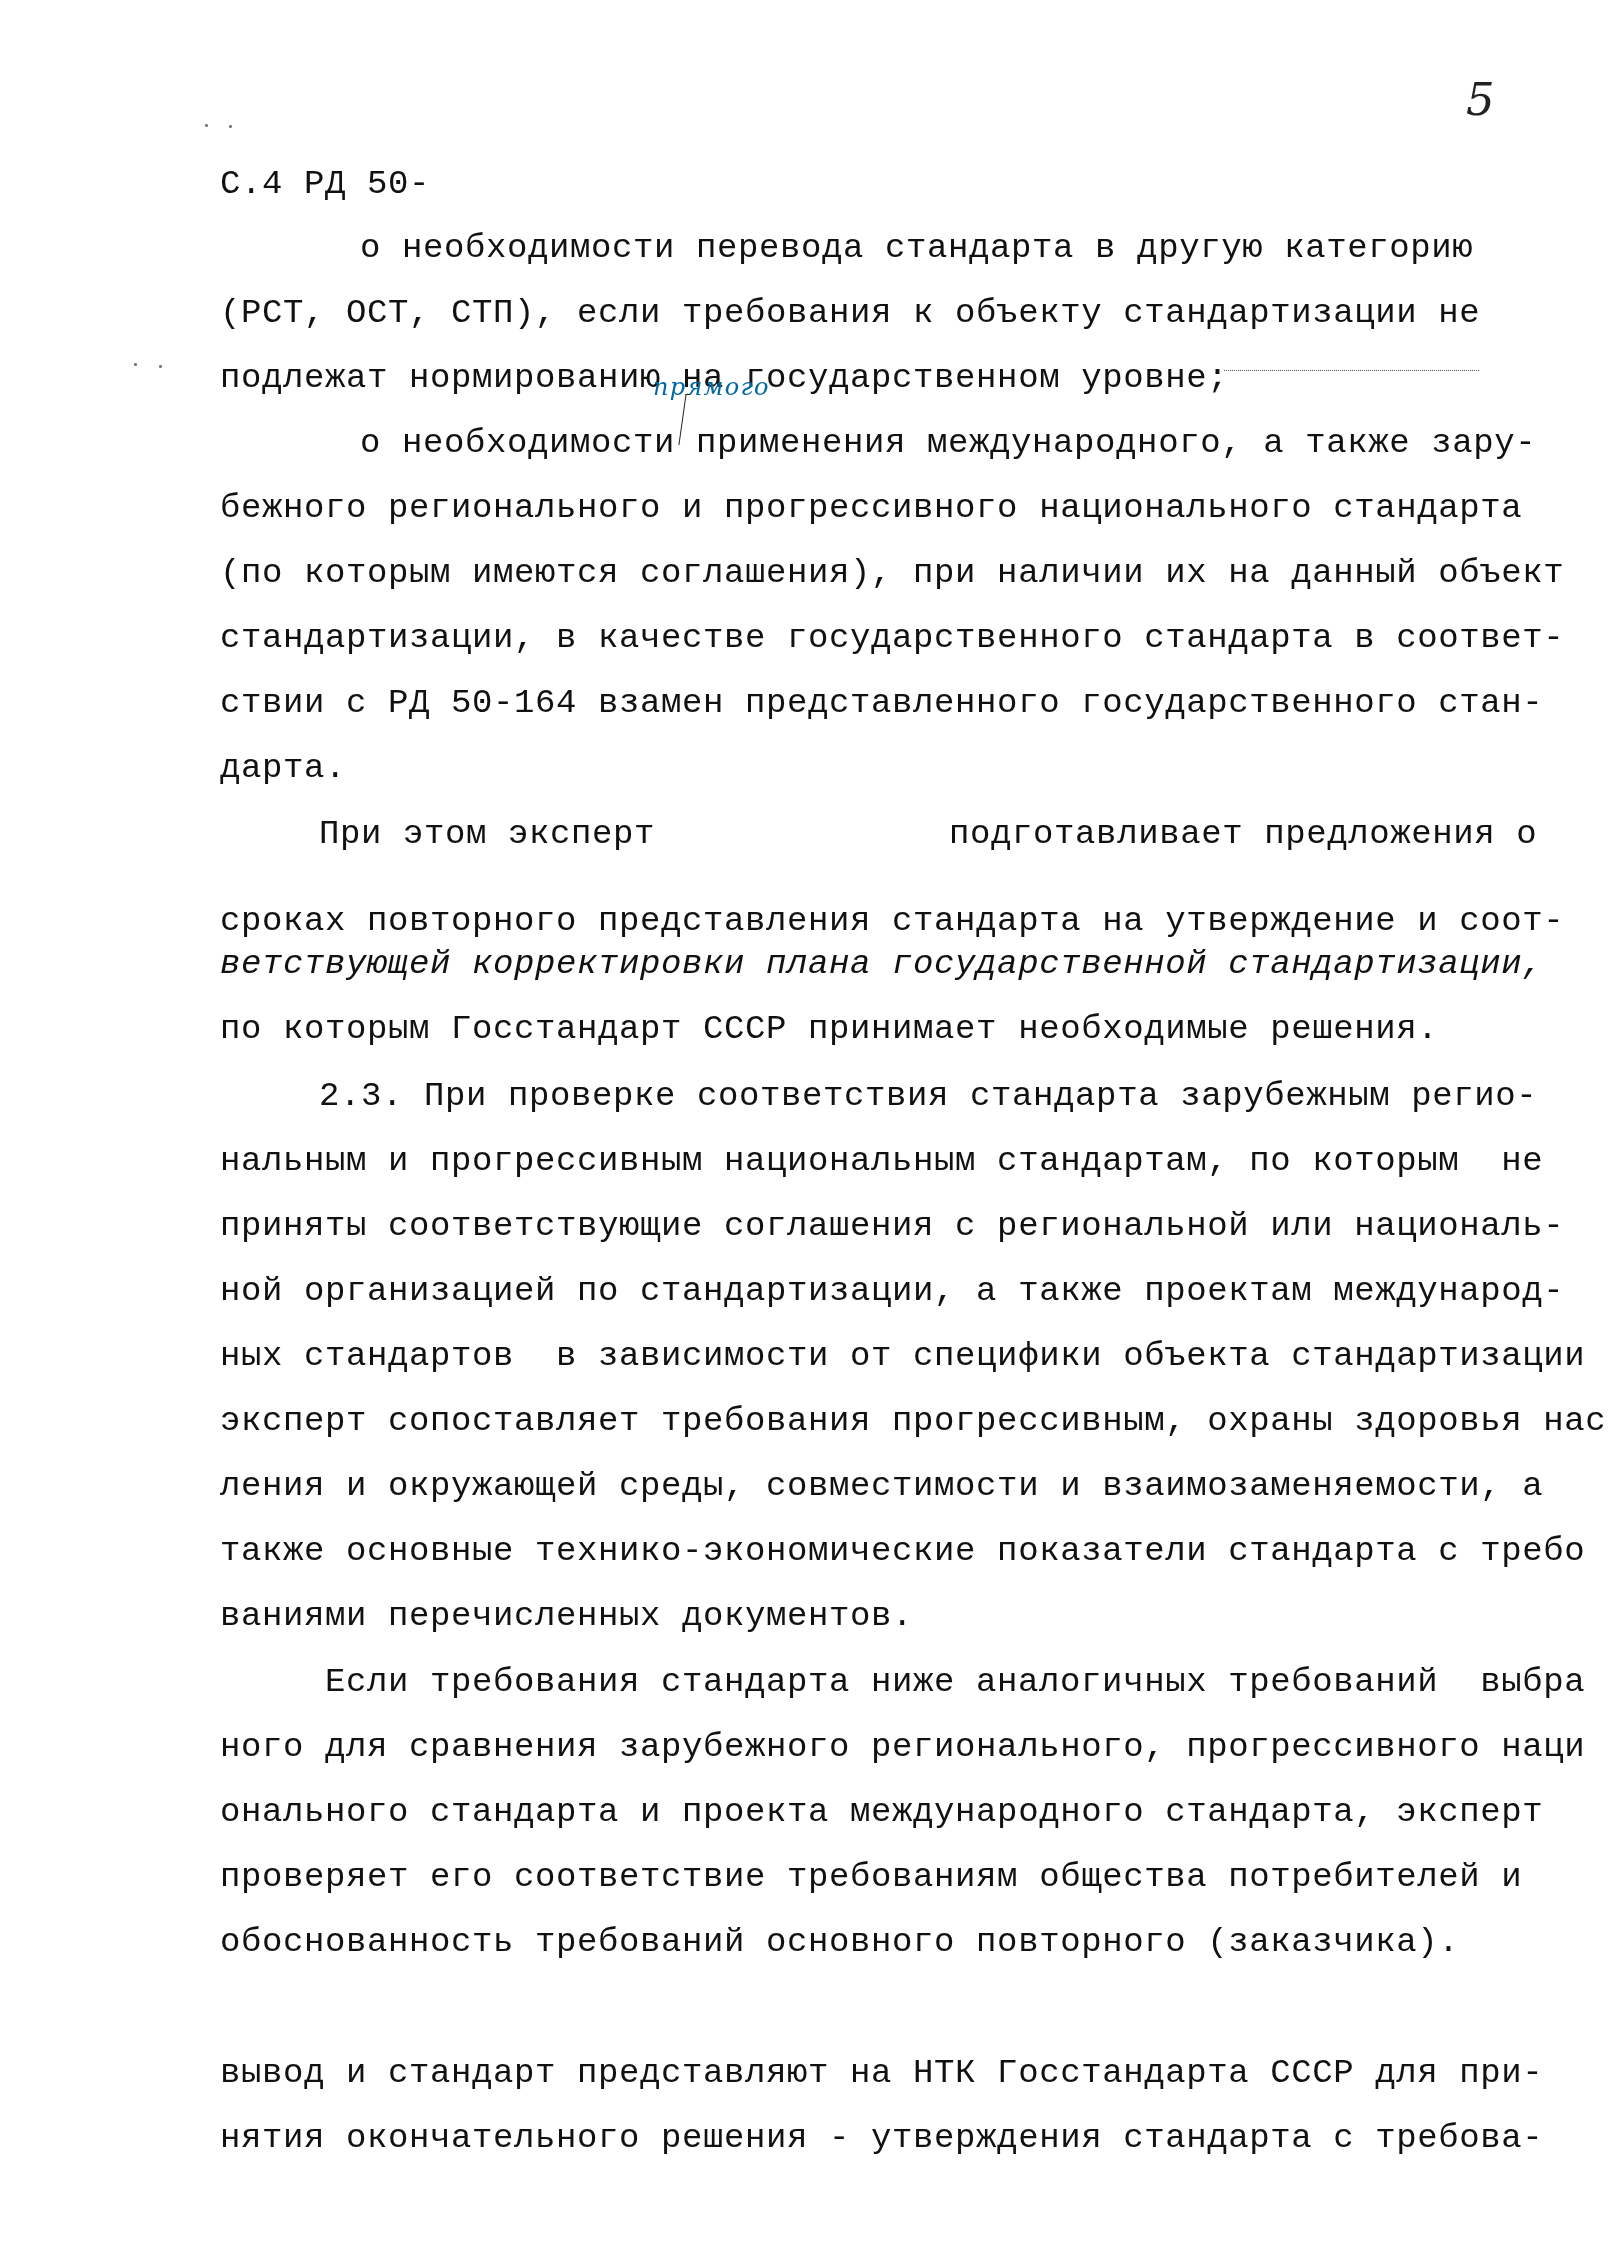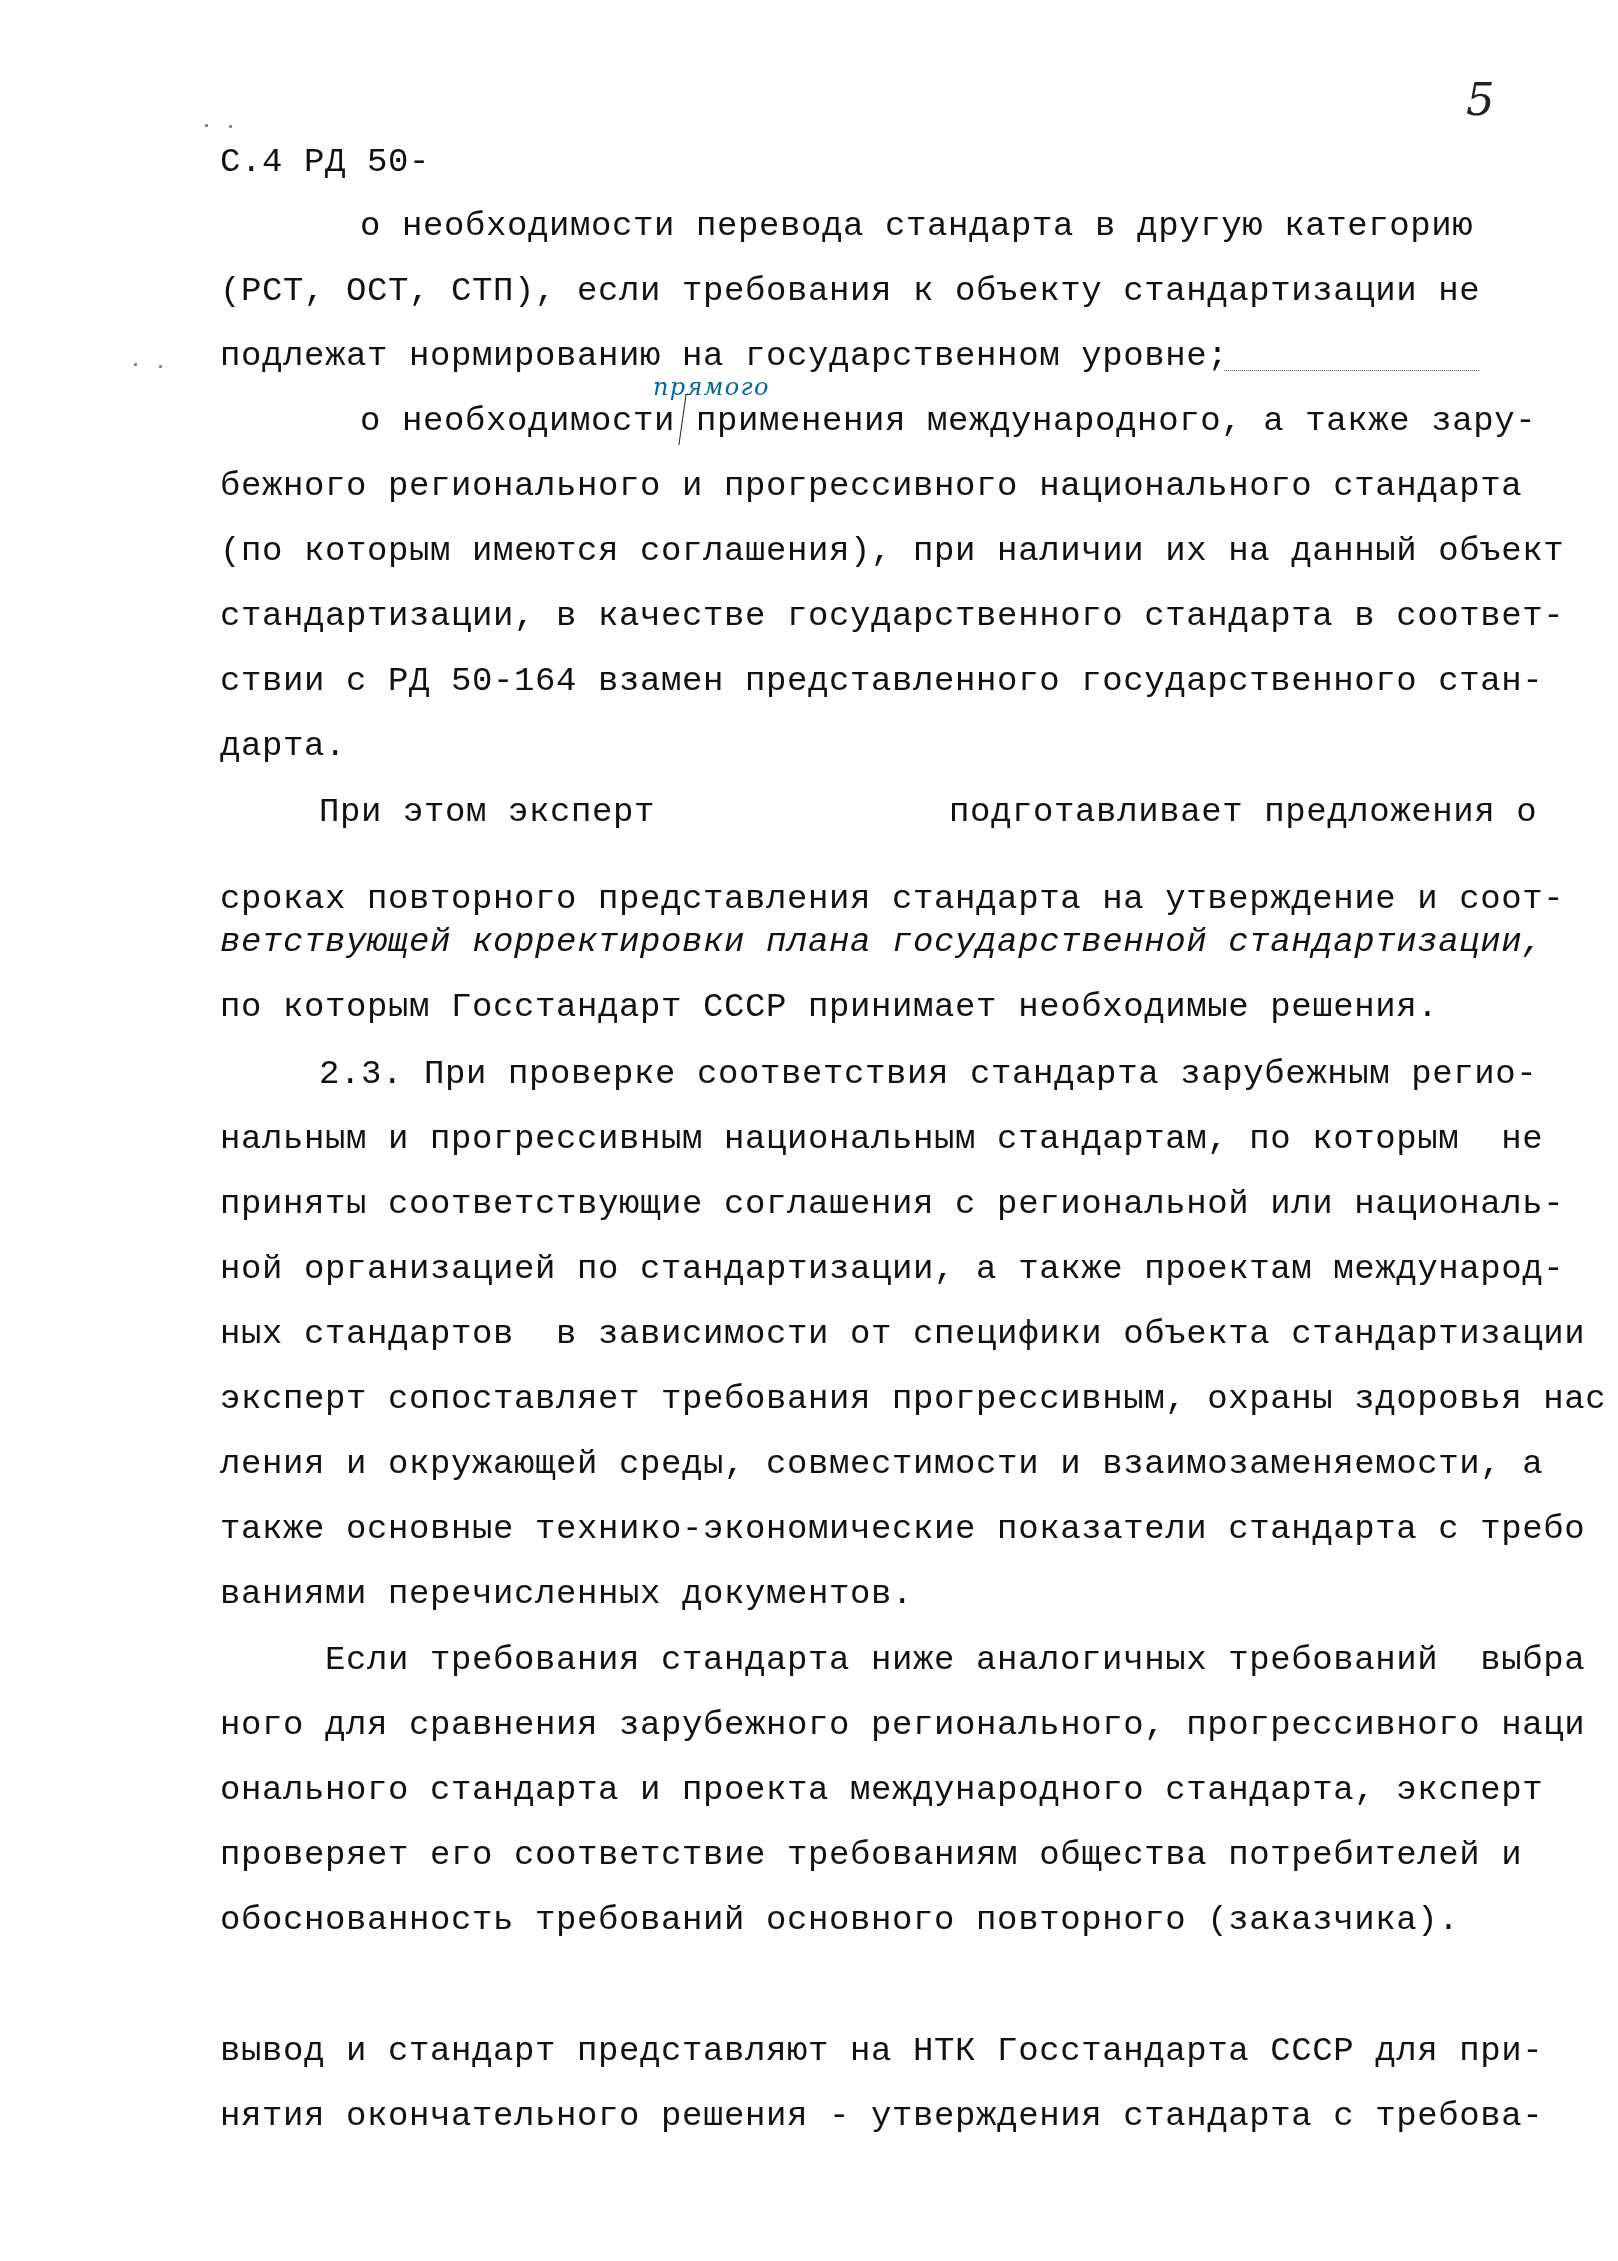--- a/index.html
+++ b/index.html
@@ -3,21 +3,21 @@
 <meta charset="utf-8">
 <style>
   html, body { margin: 0; padding: 0; background: #ffffff; }
   body { width: 1618px; height: 2261px; position: relative; overflow: hidden; }
   .page {
     position: absolute; left: 0; top: 0; width: 1618px; height: 2261px;
     background: #ffffff; color: #111111;
     font-family: "Liberation Mono", "DejaVu Sans Mono", monospace;
     font-size: 34px; letter-spacing: 0.6px;
   }
-  .line { position: absolute; white-space: pre; line-height: 38px; }
+  .line { position: absolute; white-space: pre; line-height: 38px; margin-top: 22px; }
   .page-number {
     position: absolute; left: 1466px; top: 73px;
     font-family: "DejaVu Serif", serif; font-style: italic; font-size: 45px; color: #222;
   }
   .header-code { left: 220px; top: 143px; }
   .annotation {
     position: absolute; left: 653px; top: 373px;
     font-family: "DejaVu Serif", serif; font-style: italic; font-size: 24px; color: #0369a1;
     letter-spacing: 1.3px;
   }

